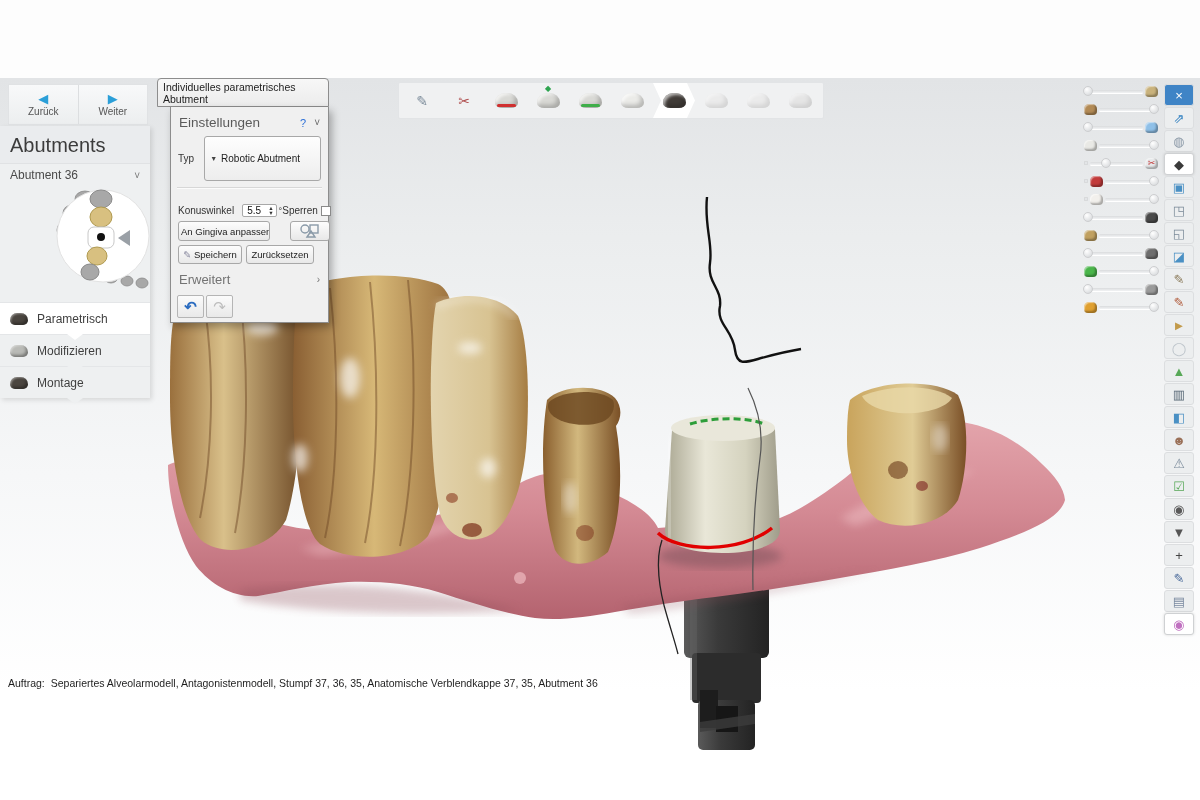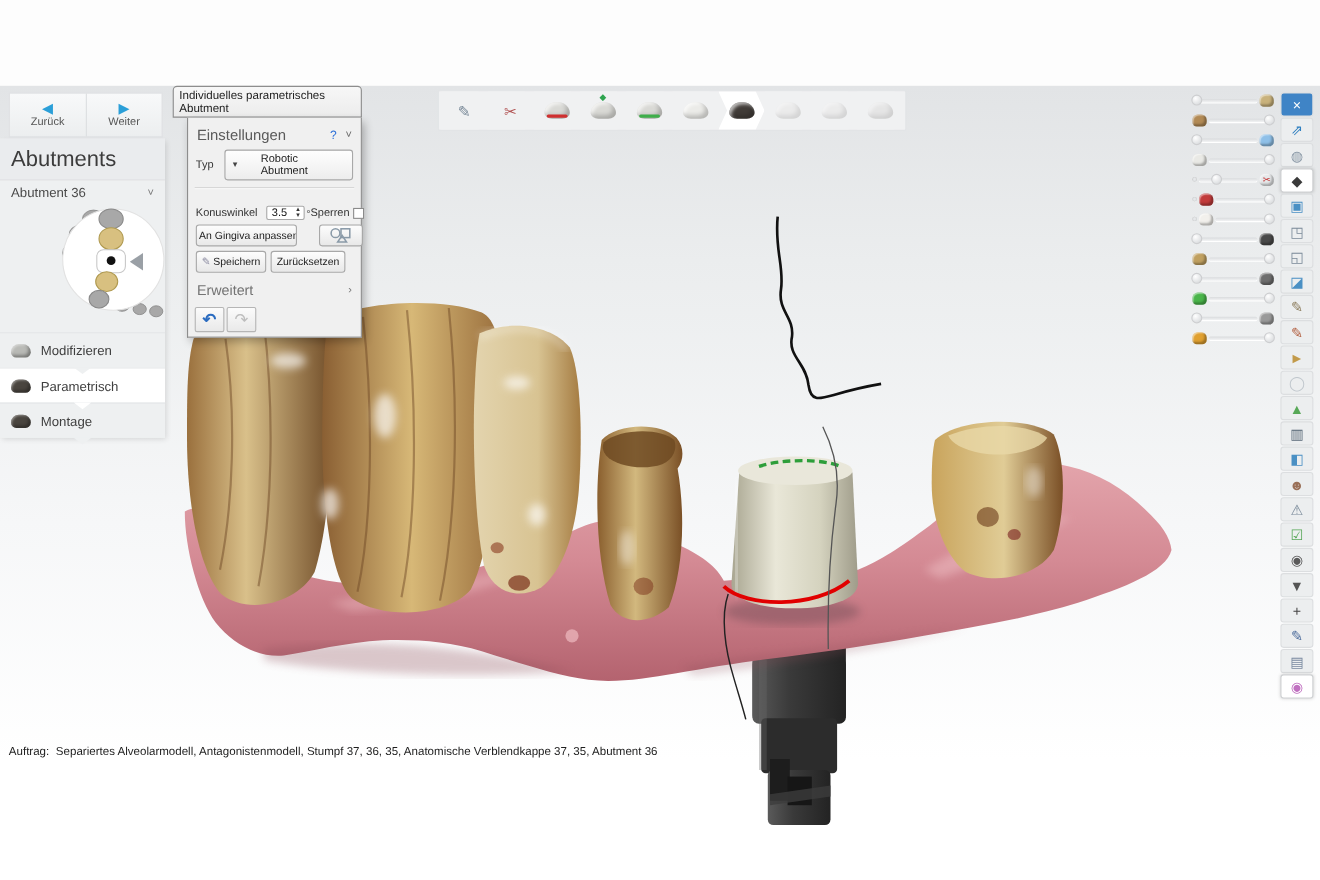--- a/index.html
+++ b/index.html
@@ -48,23 +48,23 @@
   .dialog-title { background:linear-gradient(180deg,#f7f7f7,#ececec); border:1px solid #8d8d8d;
     border-radius:4px 4px 0 0; font-size:10.5px; color:#222; padding:2px 5px 1px; }
   .dialog-body { background:#f0f0f0; border:1px solid #8d8d8d; border-top:none;
     box-shadow:3px 4px 8px rgba(0,0,0,.3); padding:6px 6px 4px;margin-left:13px; }
   .dlg-section { display:flex; align-items:center; margin:2px 2px 6px; }
   .dlg-section-label { font-size:13.5px; color:#5a5a5a; flex:1; }
   .dlg-help { color:#2b6fd8; font-size:11px; margin-right:8px; cursor:pointer; }
   .dlg-collapse { color:#666; font-size:10px; cursor:pointer; }
   .dlg-row { display:flex; align-items:center; margin:4px 1px; }
   .dlg-label { font-size:10px; color:#333; }
-  .dd { display:flex; align-items:center; gap:20px; margin-left:10px; flex:1;
+  .dd { display:flex; align-items:center; gap:4px; margin-left:10px; flex:1;
     background:linear-gradient(180deg,#fefefe,#ededed); border:1px solid #a8a8a8;
-    border-radius:3px; font-size:10px; color:#222; padding:2px 5px; cursor:pointer; }
+    border-radius:3px; font-size:10px; color:#222; padding:16px 5px; cursor:pointer; }
   .dd-arrow { font-size:7px; color:#444; }
   .divider { height:1px; background:#d7d7d7; margin:6px 0 16px; box-shadow:0 1px 0 #fbfbfb; }
   .spin { display:flex; align-items:center; border:1px solid #a8a8a8; background:#fff;
     border-radius:2px; margin-left:8px; padding:0 1px 0 4px; }
   .spin-val { font-size:10px; color:#111; width:20px; }
   .spin-btns { display:flex; flex-direction:column; font-size:5.5px; color:#333; line-height:4.5px;
     padding:1px 1px; cursor:pointer; }
   .unit { font-size:9px; color:#333; margin-left:2px; }
   .lock-wrap { display:flex; align-items:center; margin-left:auto; gap:3px; }
   .checkbox { width:10px; height:10px; border:1px solid #8a8a8a; background:#fff; cursor:pointer; }
@@ -323,28 +323,28 @@
         <ellipse cx="101" cy="13" rx="11" ry="9" fill="#a8a8a8" stroke="#8a8a8a"></ellipse>
         <ellipse cx="101" cy="31" rx="11" ry="10" fill="#d8c080" stroke="#b09a50"></ellipse>
         <rect x="88" y="41" width="26" height="21" rx="6" fill="#fff" stroke="#c8c8c8"></rect>
         <circle cx="101" cy="51" r="4" fill="#111"></circle>
         <ellipse cx="97" cy="70" rx="10" ry="9" fill="#d8c080" stroke="#b09a50"></ellipse>
         <ellipse cx="90" cy="86" rx="9" ry="8" fill="#a8a8a8" stroke="#8a8a8a"></ellipse>
         <polygon points="130,44 130,60 118,52" fill="#9aa0a6"></polygon>
       </svg>
     </div>
     <div class="side-tabs">
-      <div class="side-tab">
+      <div class="side-tab active">
+          <span class="tab-icon" style="background: rgb(74, 69, 63);"></span>
+          <span>Parametrisch</span>
+          <span class="notch"></span>
+        </div>
+        <div class="side-tab">
           <span class="tab-icon" style="background: rgb(185, 186, 182);"></span>
           <span>Modifizieren</span>
-          <span class="notch"></span>
-        </div>
-        <div class="side-tab active">
-          <span class="tab-icon" style="background: rgb(74, 69, 63);"></span>
-          <span>Parametrisch</span>
           <span class="notch"></span>
         </div>
         <div class="side-tab">
           <span class="tab-icon" style="background: rgb(74, 69, 63);"></span>
           <span>Montage</span>
           <span class="notch"></span>
         </div>
     </div>
   </div>
 
@@ -360,21 +360,21 @@
         <span class="dlg-label">Typ</span>
         <span class="dd">
           <span class="dd-arrow">▼</span>
           <span>Robotic Abutment</span>
         </span>
       </div>
       <div class="divider"></div>
       <div class="dlg-row">
         <span class="dlg-label">Konuswinkel</span>
         <span class="spin">
-          <span class="spin-val">3.5</span>
+          <span class="spin-val">5.5</span>
           <span class="spin-btns">▲<br>▼</span>
         </span>
         <span class="unit">°</span>
         <span class="lock-wrap">
           <span class="dlg-label">Sperren</span>
           <span class="checkbox"></span>
         </span>
       </div>
       <div class="btn-grid">
         <button class="btn">An Gingiva anpassen</button>

